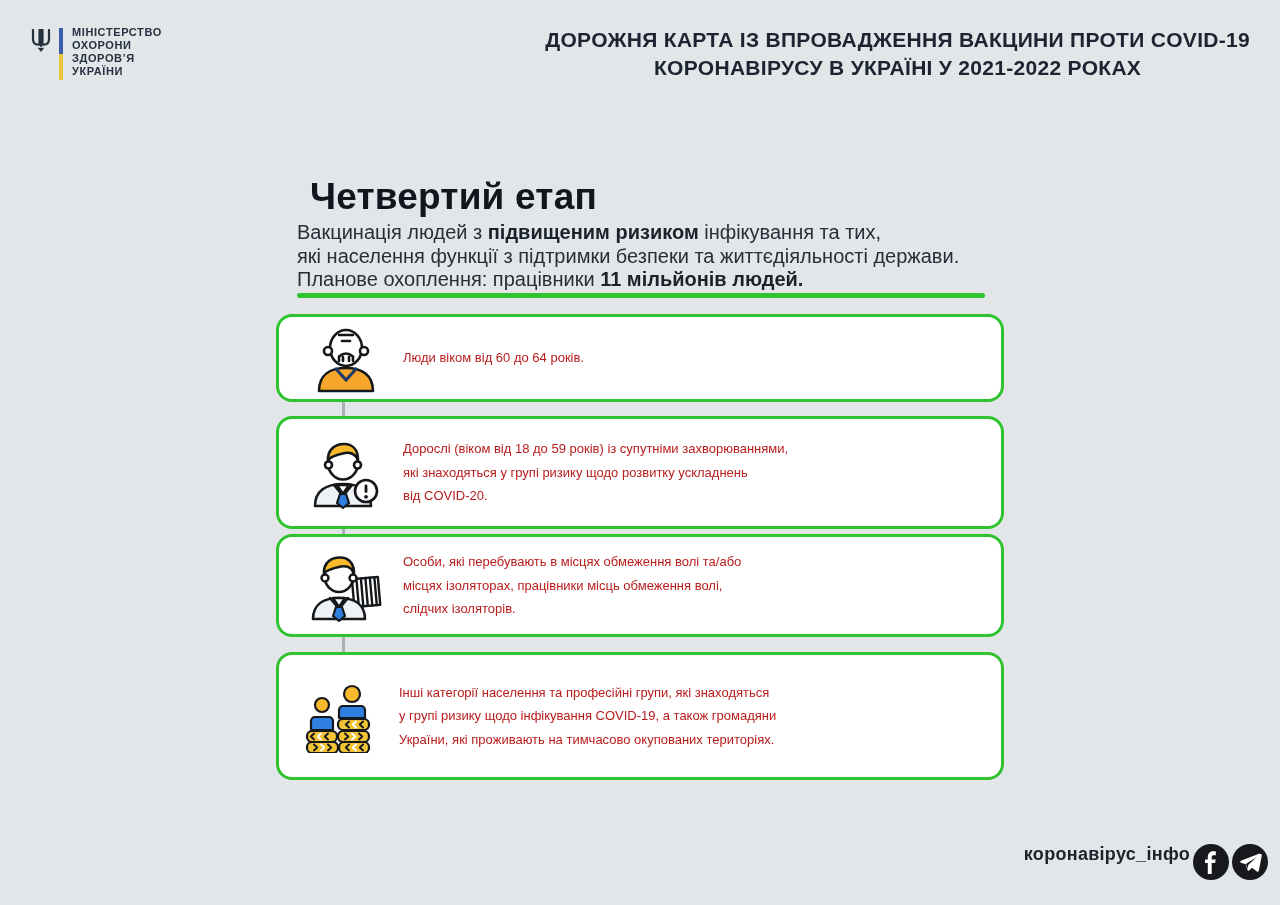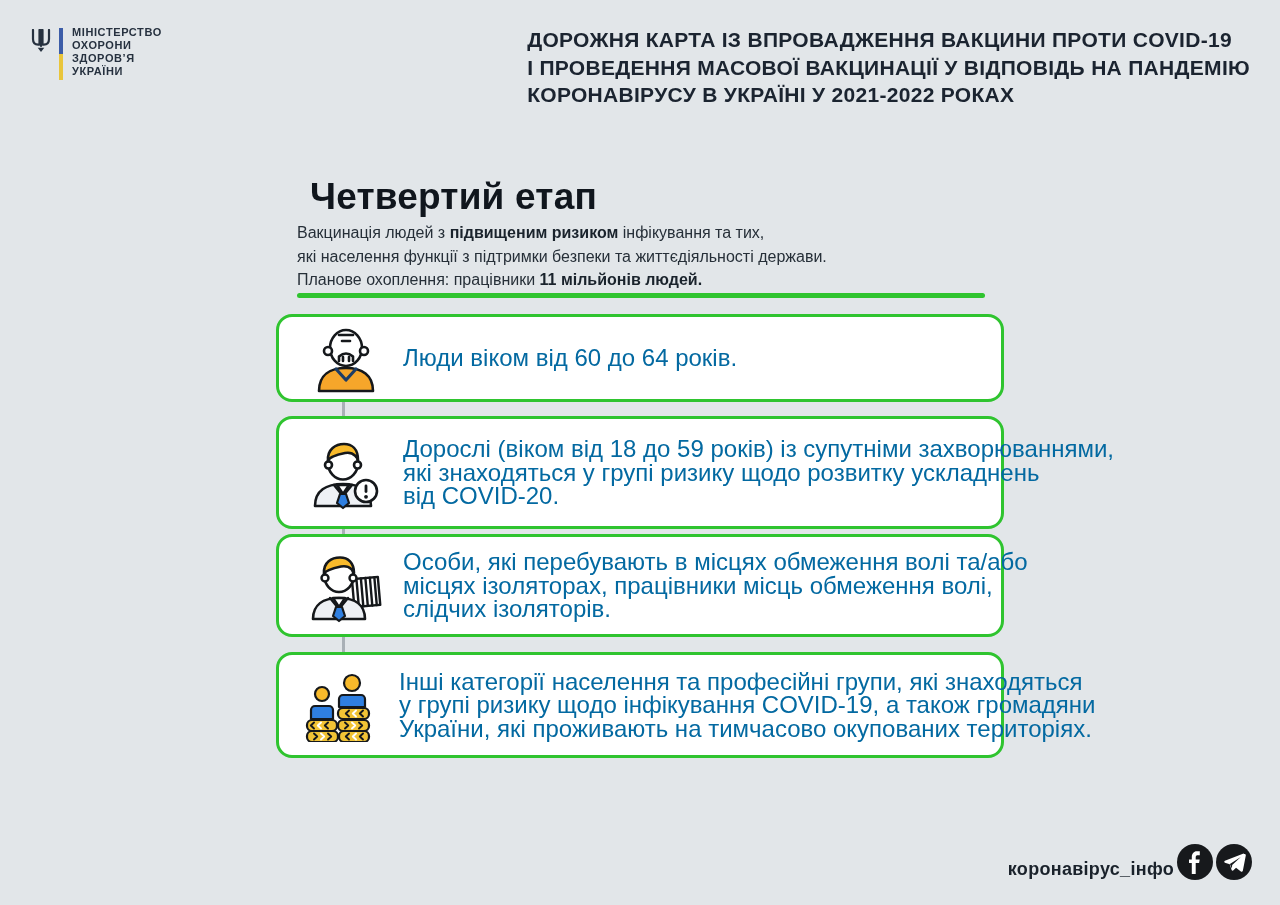--- a/index.html
+++ b/index.html
@@ -10,50 +10,50 @@
     font-family:"Liberation Sans", sans-serif; color:#1b242e;
   }
   
   .logo { position:absolute; left:30px; top:26px; display:flex; align-items:flex-start; }
   .logo-trident { width:22px; height:24px; margin-top:3px; margin-right:7px; }
   .logo-bar { width:4px; height:52px; margin-right:9px; margin-top:2px;
     background:linear-gradient(#3c5da8 0 50%, #e9c53b 50% 100%); }
   .logo-text { font-size:11px; font-weight:bold; letter-spacing:0.6px;
     line-height:13px; color:#26313f; text-transform:uppercase; }
   
-  .headline { position:absolute; top:26px; right:30px; text-align:left;
+  .headline { position:absolute; top:26px; right:30px; text-align:center;
     font-size:21px; font-weight:800; line-height:27.5px; letter-spacing:0.3px;
     color:#1b2430; text-transform:uppercase; }
   .headline .line { white-space:nowrap; }
   
   .stage-title { position:absolute; left:297px; top:176px;
     font-size:37px; font-weight:800; color:#10161d; letter-spacing:0.2px;margin-left:13px; }
   .intro { position:absolute; left:297px; top:221px;
-    font-size:16px; line-height:23.5px; color:#262f38; }
+    font-size:20px; line-height:23.5px; color:#262f38; }
   .intro .line { white-space:nowrap; }
   .intro strong { font-weight:bold; color:#1a232c; }
   .green-rule { position:absolute; left:297px; top:293px; width:688px; height:5px;
     border-radius:3px; background:#2fc42f; }
   
   .connector { position:absolute; left:342px; top:355px; width:3px; height:335px;
     background:#a9b0b6; }
   .card { position:absolute; left:276px; width:728px; background:#ffffff;
     border:3.5px solid #2fc42f; border-radius:16px;
     display:flex; align-items:center; padding:0 18px 0 28px; }
   .card-1 { top:314px; height:88px; }
   .card-2 { top:416px; height:113px; }
   .card-3 { top:534px; height:103px; }
-  .card-4 { top:652px; height:106px;padding-left:24px; }
+  .card-4 { top:652px; height:128px;padding-left:24px; }
   .card-icon { width:78px; height:78px; flex:none; margin-right:18px;
     display:flex; align-items:center; justify-content:center; }
-  .card-text { font-size:24px; line-height:23.5px; color:#0369a1; }
+  .card-text { font-size:13px; line-height:23.5px; color:#b91c1c; }
   .card-text .line { white-space:nowrap; }
   
-  .footer { position:absolute; right:28px; bottom:25px;
-    display:flex; align-items:flex-end; gap:3px; }
+  .footer { position:absolute; right:12px; bottom:25px;
+    display:flex; align-items:flex-start; gap:3px; }
   .handle { font-size:18px; font-weight:bold; letter-spacing:0.3px; color:#1a222b; }
   .social { width:36px; height:36px; border-radius:50%; background:#17191c;
     display:flex; align-items:center; justify-content:center; cursor:pointer; }
 </style>
 </head>
 <body>
 
 <div id="stage">
 
   <div class="logo">
@@ -67,21 +67,20 @@
     <div class="logo-text">
       <div class="line">МІНІСТЕРСТВО</div>
       <div class="line">ОХОРОНИ</div>
       <div class="line">ЗДОРОВ’Я</div>
       <div class="line">УКРАЇНИ</div>
     </div>
   </div>
 
   <div class="headline">
     <div class="line">ДОРОЖНЯ КАРТА ІЗ ВПРОВАДЖЕННЯ ВАКЦИНИ ПРОТИ COVID-19</div>
-    <div class="line">І ПРОВЕДЕННЯ МАСОВОЇ ВАКЦИНАЦІЇ У ВІДПОВІДЬ НА ПАНДЕМІЮ</div>
     <div class="line">КОРОНАВІРУСУ В УКРАЇНІ У 2021-2022 РОКАХ</div>
   </div>
 
   <div class="stage-title">Четвертий етап</div>
 
   <div class="intro">
     <div class="line"><span>Вакцинація людей з </span><strong>підвищеним ризиком</strong><span> інфікування та тих,</span></div>
     <div class="line"><span>які населення функції з підтримки безпеки та життєдіяльності держави.</span></div>
     <div class="line"><span>Планове охоплення: працівники </span><strong>11 мільйонів людей.</strong></div>
   </div>

